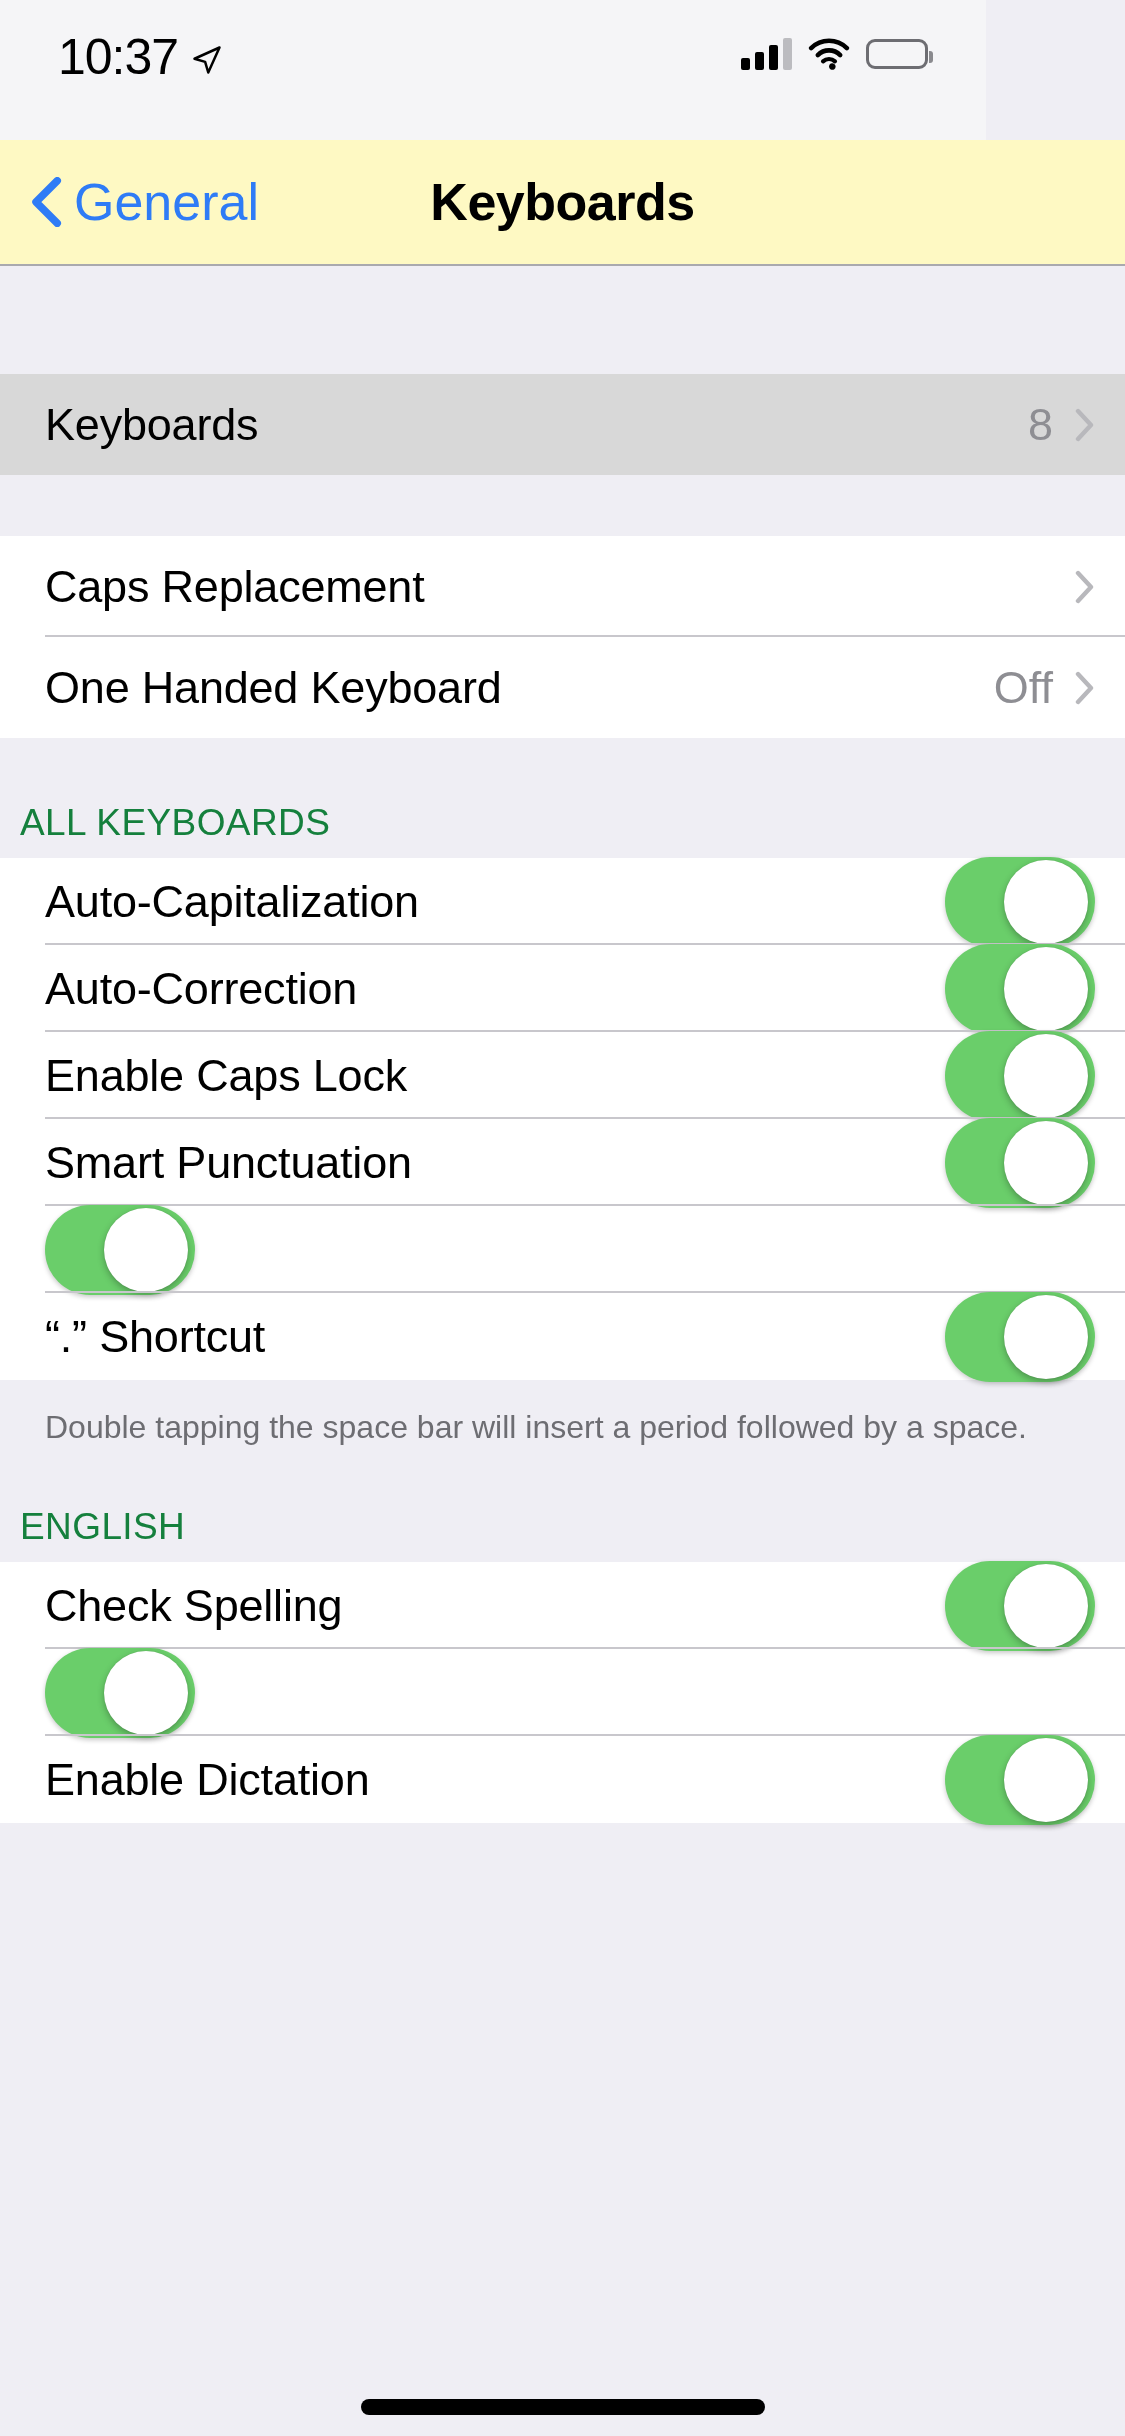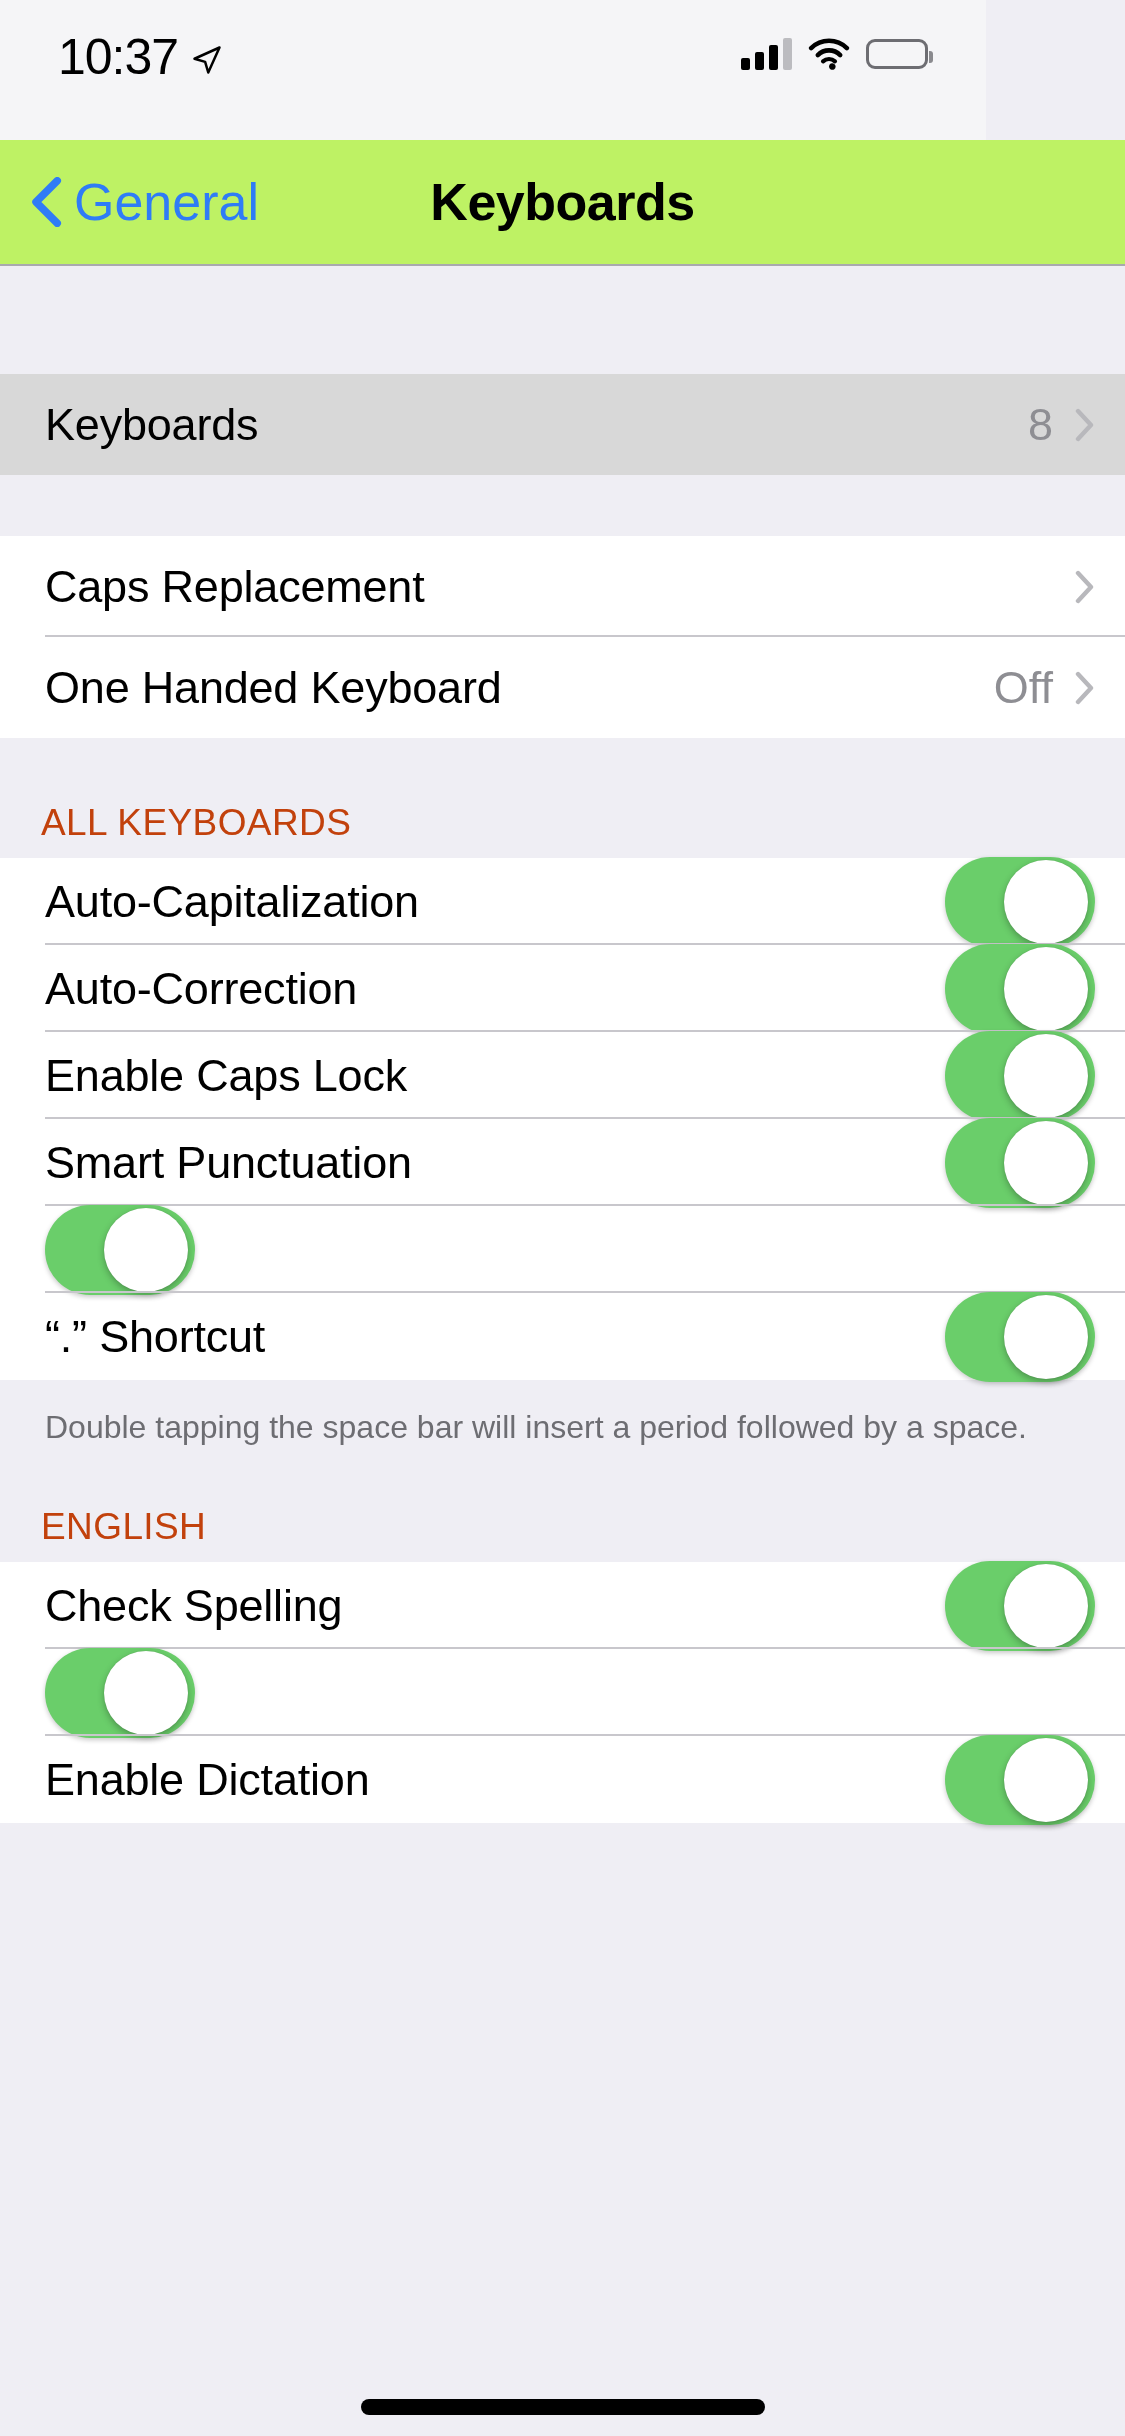--- a/index.html
+++ b/index.html
@@ -30,21 +30,21 @@
   .cellular i:nth-child(3){ height:25px; }
   .cellular i:nth-child(4){ height:32px; background:#BCBCC0; }
   .wifi { width:42px; height:32px; }
   .battery { position:relative; width:62px; height:30px; border:3px solid #6d6d72; border-radius:9px; padding:3px; }
   .battery .fill { height:100%; width:75%; background:#000; border-radius:4px; }
   .battery:after { content:""; position:absolute; right:-8px; top:9px; width:4px; height:12px; background:#8a8a8e; border-radius:0 3px 3px 0; }
 
   
   .nav-bar {
     position:absolute; top:140px; left:0; width:1125px; height:126px;
-    background:#bef264;
+    background:#fef9c3;
     border-bottom:2px solid #A9A9AE;
   }
   .nav-back {
     position:absolute; left:28px; top:0; height:124px;
     display:flex; align-items:center; gap:10px;
     background:none; border:none; cursor:pointer;
   }
   .chev-back { width:36px; height:50px; flex:none; }
   .nav-back-label { font-size:52px; color:#2F7CF6; line-height:1; }
   .nav-title {
@@ -70,23 +70,23 @@
   .row.tall { height:101px; }
   .row-label { font-size:45px; color:#000; flex:1; letter-spacing:-0.2px; white-space:nowrap; }
   .row-right { display:flex; align-items:center; gap:22px; }
   .row-value { font-size:45px; color:#8E8E93; }
   .chev { width:20px; height:34px; flex:none; }
 
   .sep { position:absolute; left:45px; right:0; bottom:0; height:2px; background:#C8C7CC; }
 
   .section-header {
     background:#EFEEF4;
-    padding:0 0 14px 29px;
+    padding:0 0 14px 20px;
     display:flex; align-items:flex-end;
-    font-size:37px; color:#c2410c; letter-spacing:0.4px;margin-left:12px;
+    font-size:37px; color:#15803d; letter-spacing:0.4px;
   }
 
   .footer-note {
     background:#EFEEF4;
     padding:22px 50px 0 45px;
     font-size:32px; line-height:50px; color:#6D6D72;
   }
 
   
   .toggle {

